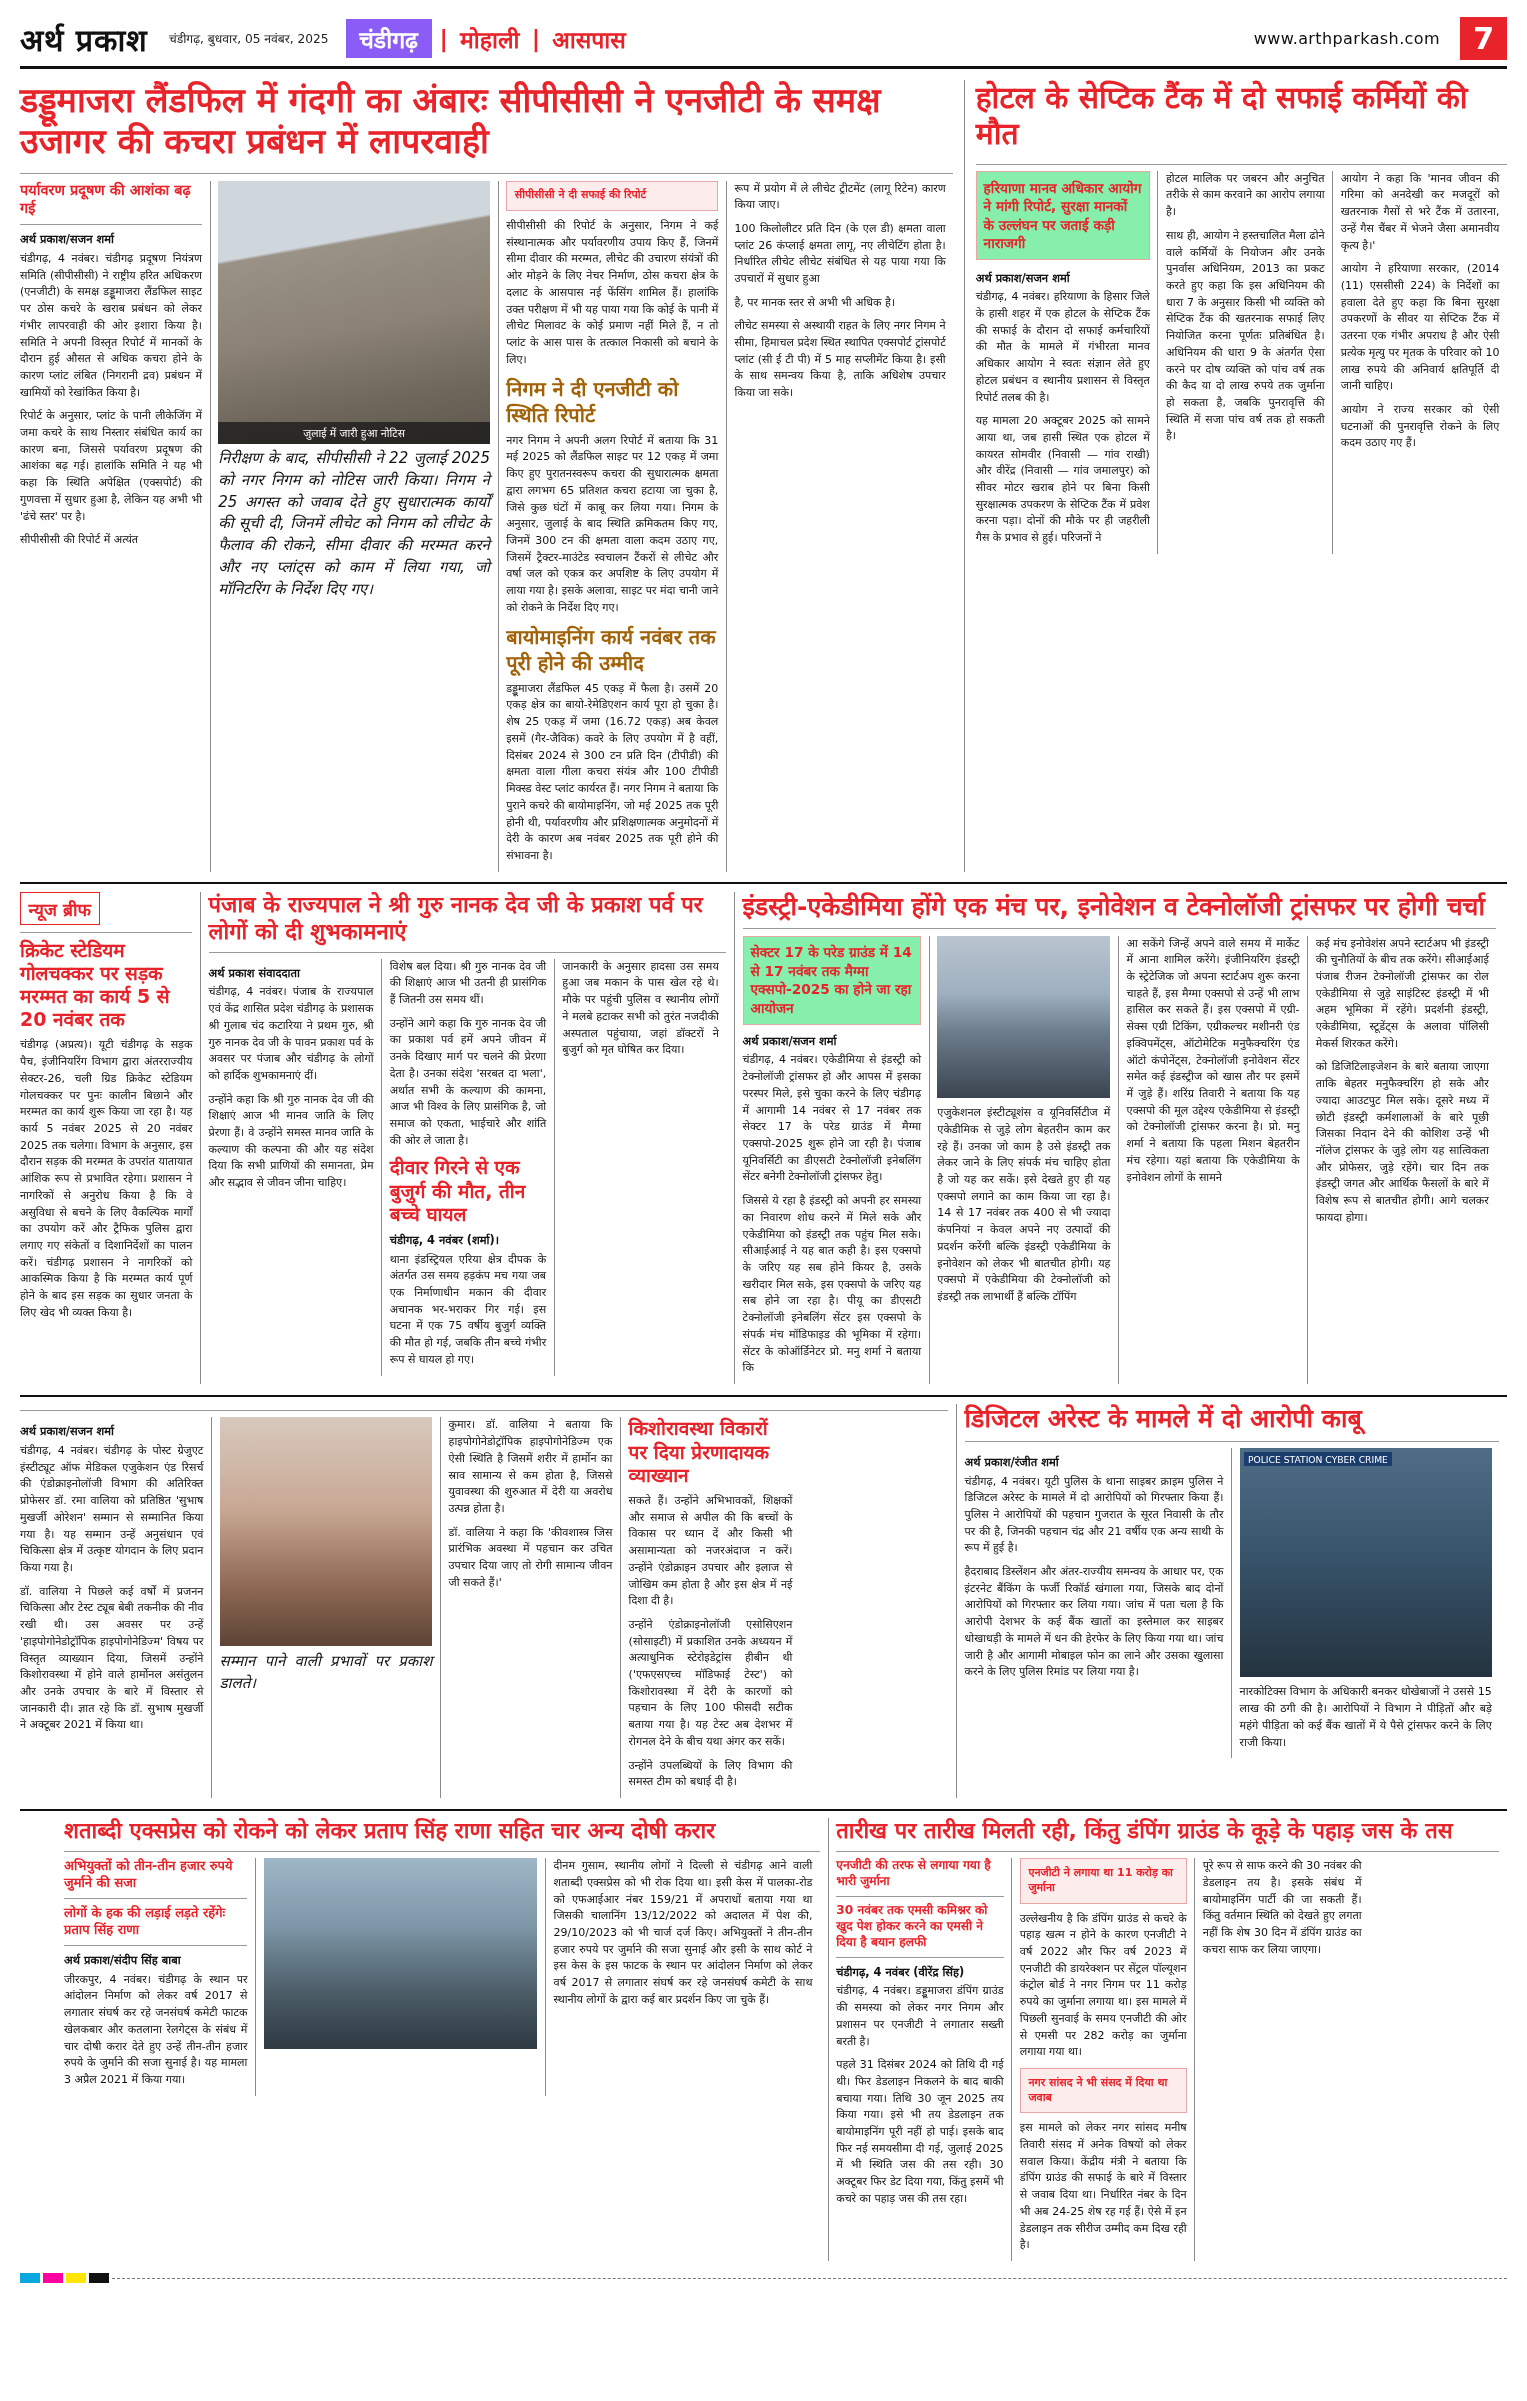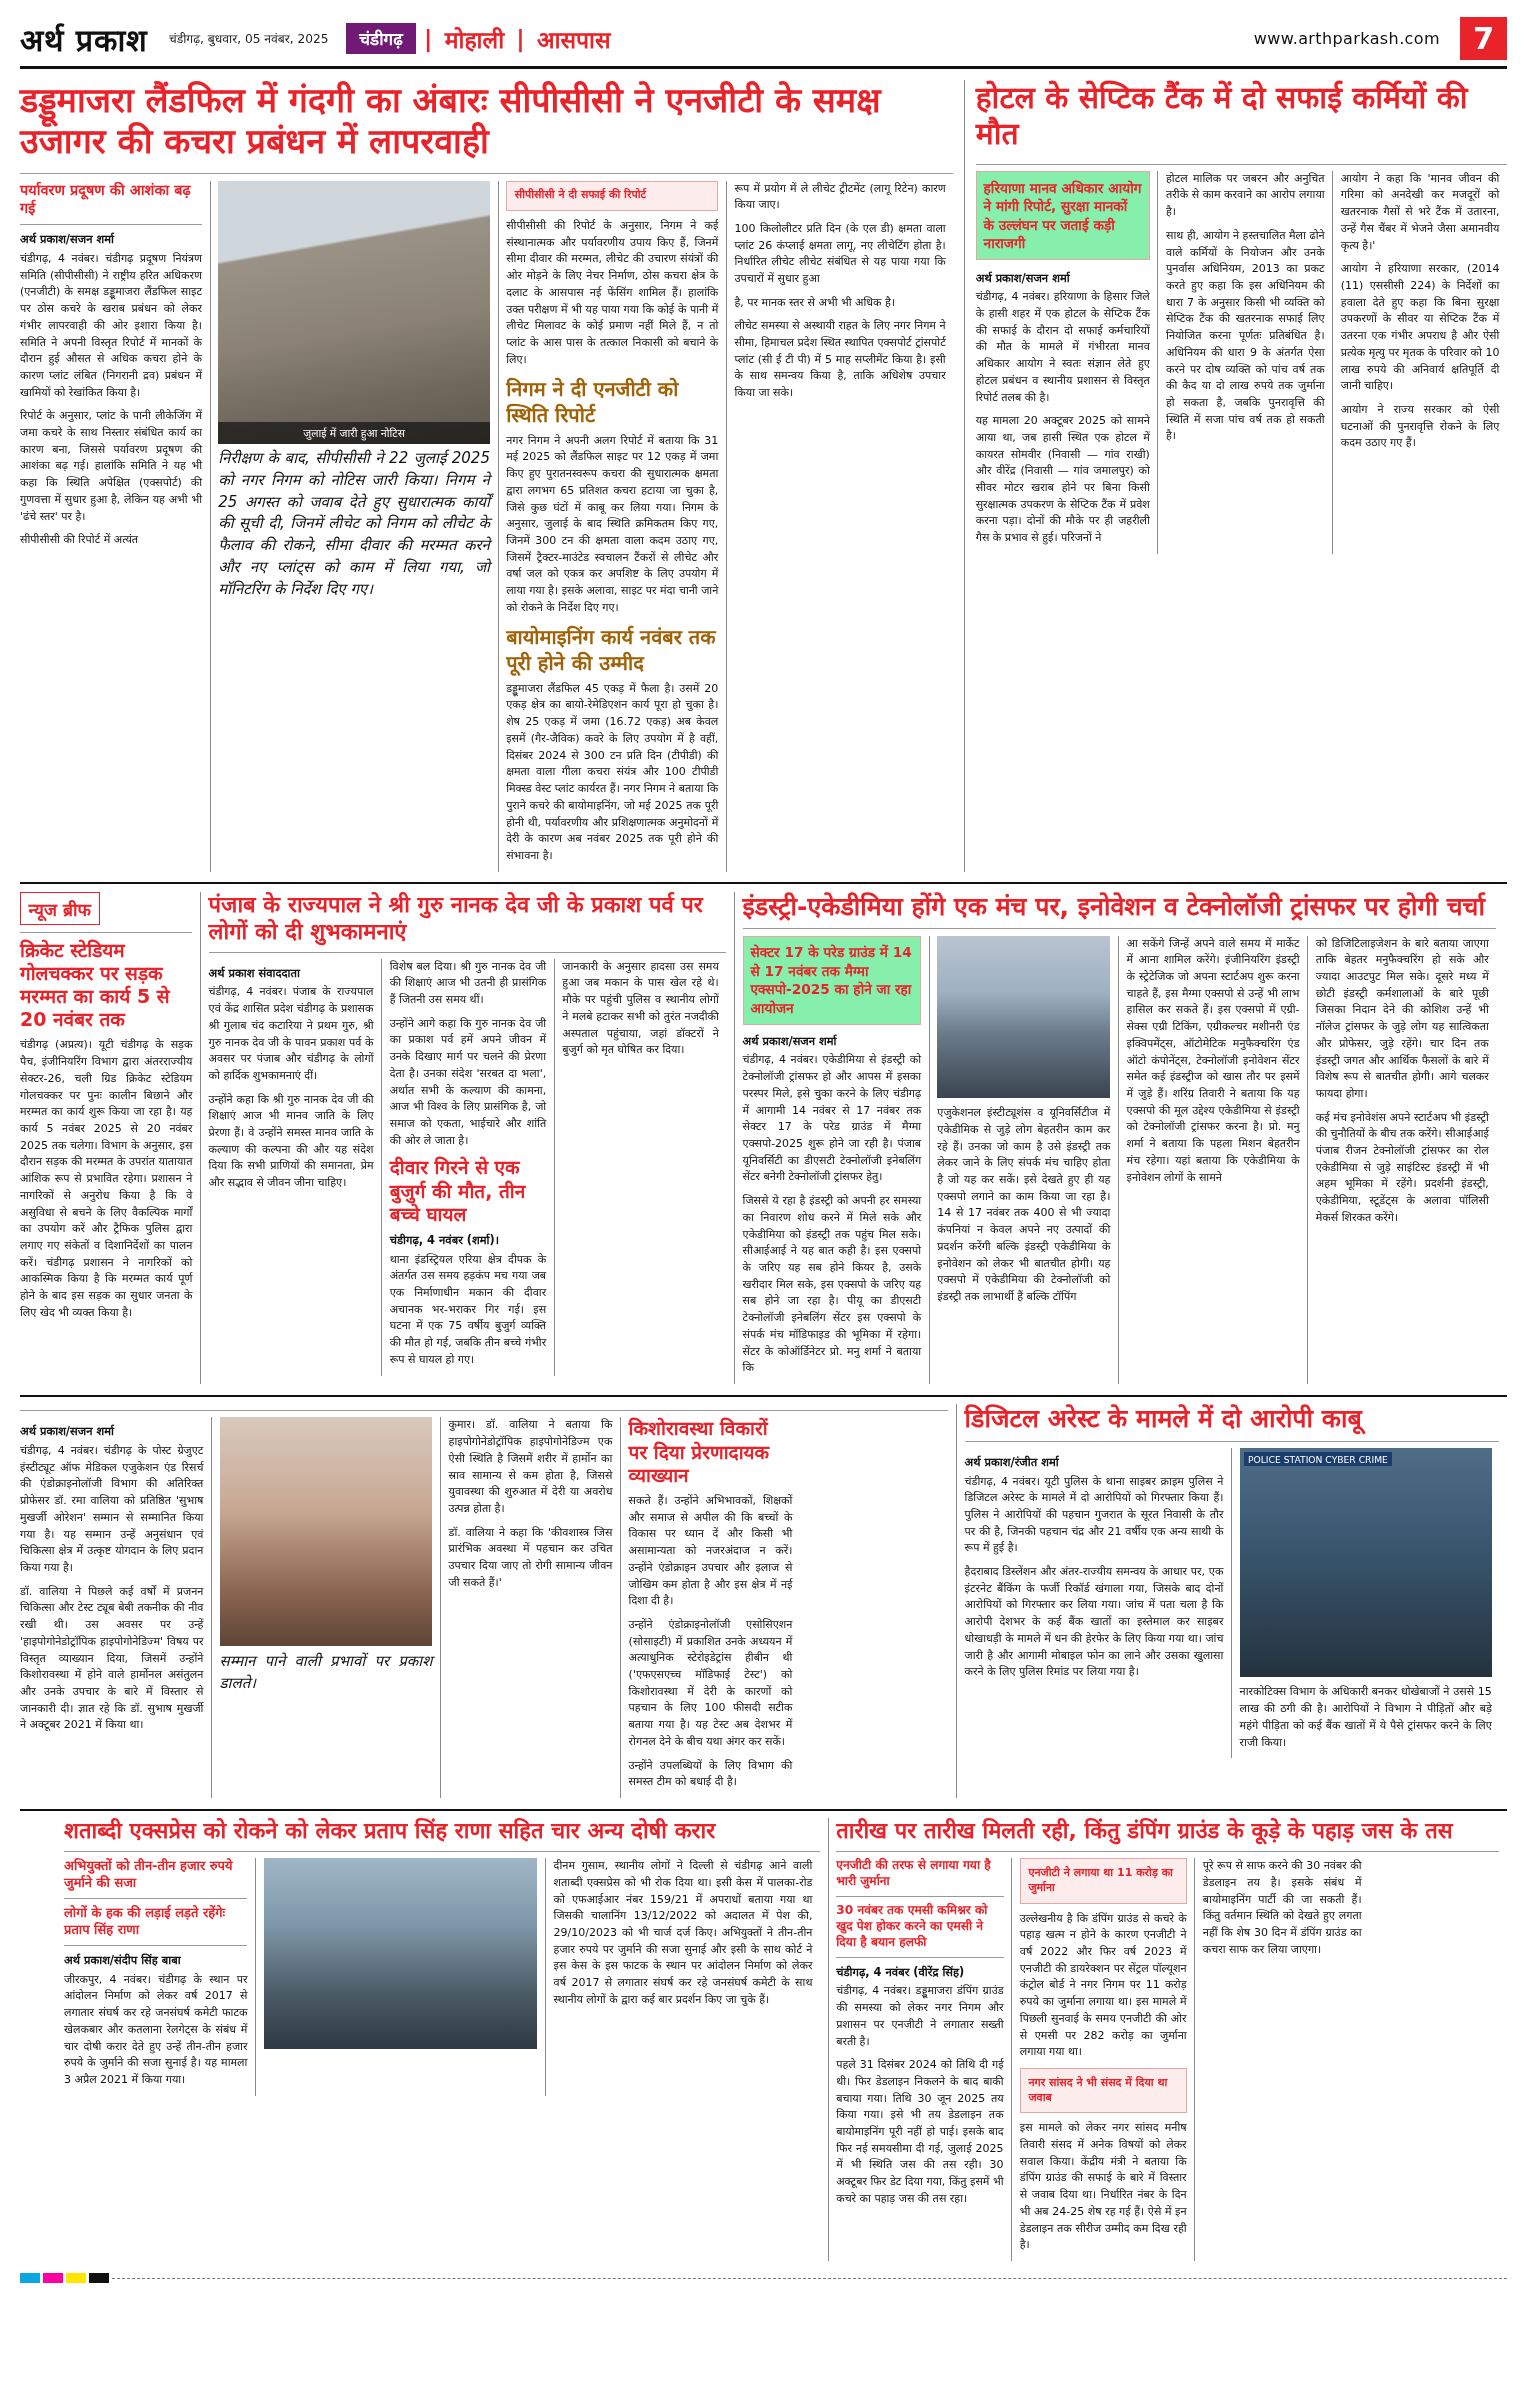--- a/index.html
+++ b/index.html
@@ -10,21 +10,21 @@
     font-family: "DejaVu Sans", sans-serif;
     color: #111;
   }
   .page { width: 1527px; min-height: 2401px; position: relative; padding: 17px 20px 0 20px; }
 
   
   .masthead { display:flex; align-items:center; border-bottom: 3.8px solid #111; padding-bottom: 6.1px; }
   .logo { font-size: 30.5px; font-weight: bold; letter-spacing: 0.8px; white-space: nowrap; padding-right: 13.7px; }
   .dateline { font-size: 12.2px; color:#222; padding: 0 17px 0 7.6px; white-space: nowrap; }
   .editions { display:flex; align-items:center; }
-  .ed-box { background:#701a75; color:#fff; font-size: 17px; font-weight:bold; padding: 3.8px 13.7px; margin-right:3.1px; }
+  .ed-box { background:#8b5cf6; color:#fff; font-size: 23px; font-weight:bold; padding: 3.8px 13.7px; margin-right:3.1px; }
   .ed-sep { color:#e8232a; font-size:23px; font-weight:bold; padding:0 4.6px; }
   .ed-plain { color:#e8232a; font-size:23px; font-weight:bold; padding: 3.8px 7.6px; }
   .site { margin-left: auto; font-size: 16px; color:#111; letter-spacing:0.4px; padding-right: 20px; }
   .pagenum { background:#e8232a; color:#fff; font-size: 30.5px; font-weight:bold; width:47px; height:43px;
              display:flex; align-items:center; justify-content:center; }
   .thin-rule { border-top: 0.8px solid #999; margin: 6.1px 0; }
   .hl-main { color:#e8232a; font-weight:bold; line-height:1.22; }
   .h-48 { font-size: 34px; }
   .h-40 { font-size: 30px; }
   .h-34 { font-size: 25px; }
@@ -203,22 +203,22 @@
           <p class="body">जिससे ये रहा है इंडस्ट्री को अपनी हर समस्या का निवारण शोध करने में मिले सके और एकेडीमिया को इंडस्ट्री तक पहुंच मिल सके। सीआईआई ने यह बात कही है। इस एक्सपो के जरिए यह सब होने कियर है, उसके खरीदार मिल सके, इस एक्सपो के जरिए यह सब होने जा रहा है। पीयू का डीएसटी टेक्नोलॉजी इनेबलिंग सेंटर इस एक्सपो के संपर्क मंच मॉडिफाइड की भूमिका में रहेगा। सेंटर के कोऑर्डिनेटर प्रो. मनु शर्मा ने बताया कि</p>
         </div>
         <div class="col vline" style="width:191px;">
           <div class="photo ph-group" style="height:162px;"></div>
           <p class="body" style="margin-top:7.6px;">एजुकेशनल इंस्टीट्यूशंस व यूनिवर्सिटीज में एकेडीमिक से जुड़े लोग बेहतरीन काम कर रहे हैं। उनका जो काम है उसे इंडस्ट्री तक लेकर जाने के लिए संपर्क मंच चाहिए होता है जो यह कर सकें। इसे देखते हुए ही यह एक्सपो लगाने का काम किया जा रहा है। 14 से 17 नवंबर तक 400 से भी ज्यादा कंपनियां न केवल अपने नए उत्पादों की प्रदर्शन करेंगी बल्कि इंडस्ट्री एकेडीमिया के इनोवेशन को लेकर भी बातचीत होगी। यह एक्सपो में एकेडीमिया की टेक्नोलॉजी को इंडस्ट्री तक लाभार्थी हैं बल्कि टॉपिंग</p>
         </div>
         <div class="col vline" style="width:191px;">
           <p class="body">आ सकेंगे जिन्हें अपने वाले समय में मार्केट में आना शामिल करेंगे। इंजीनियरिंग इंडस्ट्री के स्ट्रेटेजिक जो अपना स्टार्टअप शुरू करना चाहते हैं, इस मैग्मा एक्सपो से उन्हें भी लाभ हासिल कर सकते हैं। इस एक्सपो में एग्री-सेक्स एग्री टिकिंग, एग्रीकल्चर मशीनरी एंड इक्विपमेंट्स, ऑटोमेटिक मनुफैक्चरिंग एंड ऑटो कंपोनेंट्स, टेक्नोलॉजी इनोवेशन सेंटर समेत कई इंडस्ट्रीज को खास तौर पर इसमें में जुड़े हैं। शरिंग्र तिवारी ने बताया कि यह एक्सपो की मूल उद्देश्य एकेडीमिया से इंडस्ट्री को टेक्नोलॉजी ट्रांसफर करना है। प्रो. मनु शर्मा ने बताया कि पहला मिशन बेहतरीन मंच रहेगा। यहां बताया कि एकेडीमिया के इनोवेशन लोगों के सामने</p>
         </div>
         <div class="col vline" style="width:191px;">
+          <p class="body">कई मंच इनोवेशंस अपने स्टार्टअप भी इंडस्ट्री की चुनौतियों के बीच तक करेंगे। सीआईआई पंजाब रीजन टेक्नोलॉजी ट्रांसफर का रोल एकेडीमिया से जुड़े साइंटिस्ट इंडस्ट्री में भी अहम भूमिका में रहेंगे। प्रदर्शनी इंडस्ट्री, एकेडीमिया, स्टूडेंट्स के अलावा पॉलिसी मेकर्स शिरकत करेंगे।</p>
           <p class="body">को डिजिटिलाइजेशन के बारे बताया जाएगा ताकि बेहतर मनुफैक्चरिंग हो सके और ज्यादा आउटपुट मिल सके। दूसरे मध्य में छोटी इंडस्ट्री कर्मशालाओं के बारे पूछी जिसका निदान देने की कोशिश उन्हें भी नॉलेज ट्रांसफर के जुड़े लोग यह सात्विकता और प्रोफेसर, जुड़े रहेंगे। चार दिन तक इंडस्ट्री जगत और आर्थिक फैसलों के बारे में विशेष रूप से बातचीत होगी। आगे चलकर फायदा होगा।</p>
-          <p class="body">कई मंच इनोवेशंस अपने स्टार्टअप भी इंडस्ट्री की चुनौतियों के बीच तक करेंगे। सीआईआई पंजाब रीजन टेक्नोलॉजी ट्रांसफर का रोल एकेडीमिया से जुड़े साइंटिस्ट इंडस्ट्री में भी अहम भूमिका में रहेंगे। प्रदर्शनी इंडस्ट्री, एकेडीमिया, स्टूडेंट्स के अलावा पॉलिसी मेकर्स शिरकत करेंगे।</p>
         </div>
       </div>
     </div>
   </div>
 
   <div class="sec-rule"></div>
 
   <div class="cols2">
 
     <div class="col" style="width:937px; padding-left:0;">

